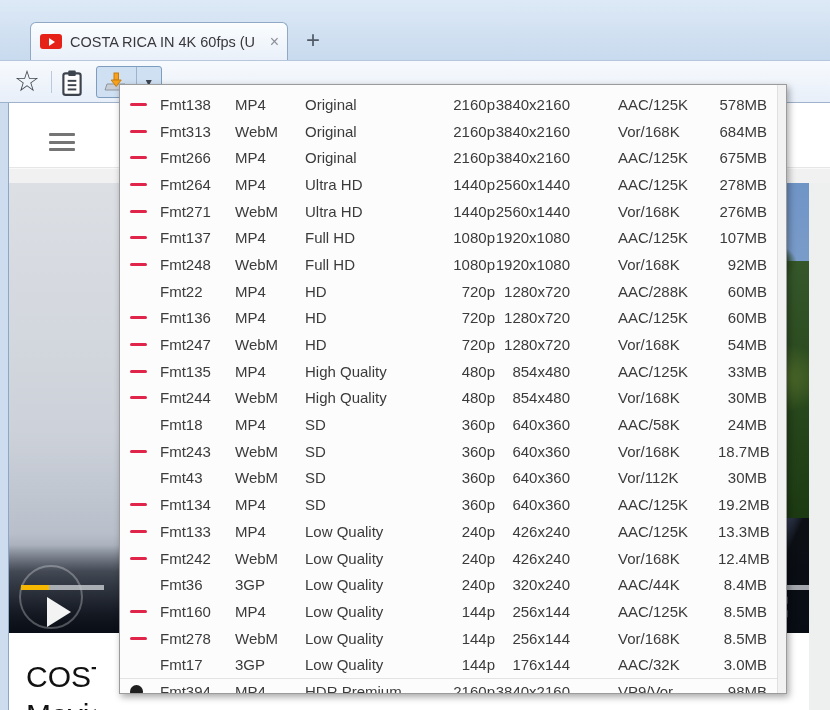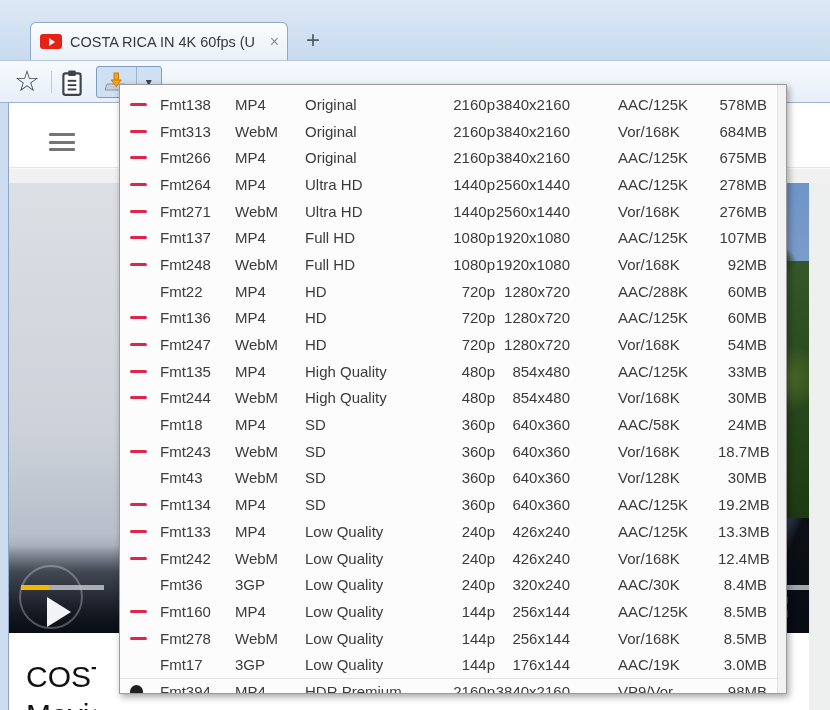--- a/index.html
+++ b/index.html
@@ -392,21 +392,21 @@
         <div class="prow">
     <span class="c-dash">
             <span class="dash" style="visibility: hidden;"></span>
           </span>
     <span class="c-name">Fmt43</span>
     <span class="c-container">WebM</span>
     <span class="c-quality">SD</span>
     <span class="c-res">360p</span>
     <span class="c-dims">640x360</span>
     <span class="c-gap"></span>
-    <span class="c-audio">Vor/128K</span>
+    <span class="c-audio">Vor/112K</span>
     <span class="c-size">30MB</span>
   </div>
         <div class="prow">
     <span class="c-dash">
             <span class="dash"></span>
           </span>
     <span class="c-name">Fmt134</span>
     <span class="c-container">MP4</span>
     <span class="c-quality">SD</span>
     <span class="c-res">360p</span>
@@ -444,21 +444,21 @@
         <div class="prow">
     <span class="c-dash">
             <span class="dash" style="visibility: hidden;"></span>
           </span>
     <span class="c-name">Fmt36</span>
     <span class="c-container">3GP</span>
     <span class="c-quality">Low Quality</span>
     <span class="c-res">240p</span>
     <span class="c-dims">320x240</span>
     <span class="c-gap"></span>
-    <span class="c-audio">AAC/30K</span>
+    <span class="c-audio">AAC/44K</span>
     <span class="c-size">8.4MB</span>
   </div>
         <div class="prow">
     <span class="c-dash">
             <span class="dash"></span>
           </span>
     <span class="c-name">Fmt160</span>
     <span class="c-container">MP4</span>
     <span class="c-quality">Low Quality</span>
     <span class="c-res">144p</span>
@@ -483,21 +483,21 @@
         <div class="prow">
     <span class="c-dash">
             <span class="dash" style="visibility: hidden;"></span>
           </span>
     <span class="c-name">Fmt17</span>
     <span class="c-container">3GP</span>
     <span class="c-quality">Low Quality</span>
     <span class="c-res">144p</span>
     <span class="c-dims">176x144</span>
     <span class="c-gap"></span>
-    <span class="c-audio">AAC/19K</span>
+    <span class="c-audio">AAC/32K</span>
     <span class="c-size">3.0MB</span>
   </div>
         <div class="prow partial">
     <span class="c-dash">
             <span class="dash circle"></span>
           </span>
     <span class="c-name">Fmt394</span>
     <span class="c-container">MP4</span>
     <span class="c-quality">HDR Premium</span>
     <span class="c-res">2160p</span>

